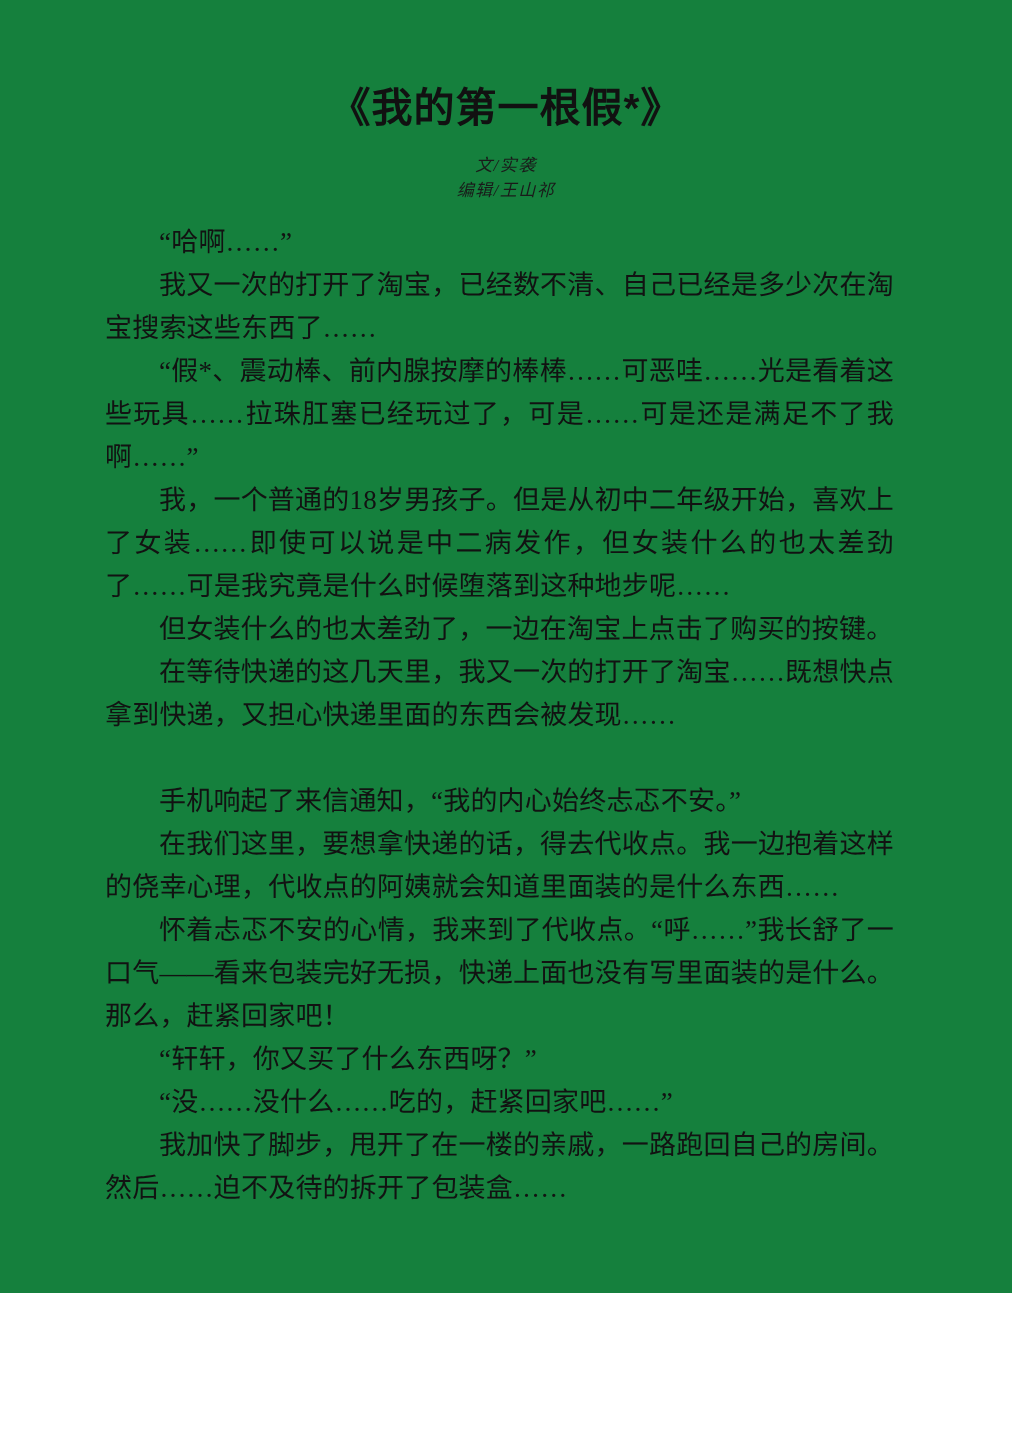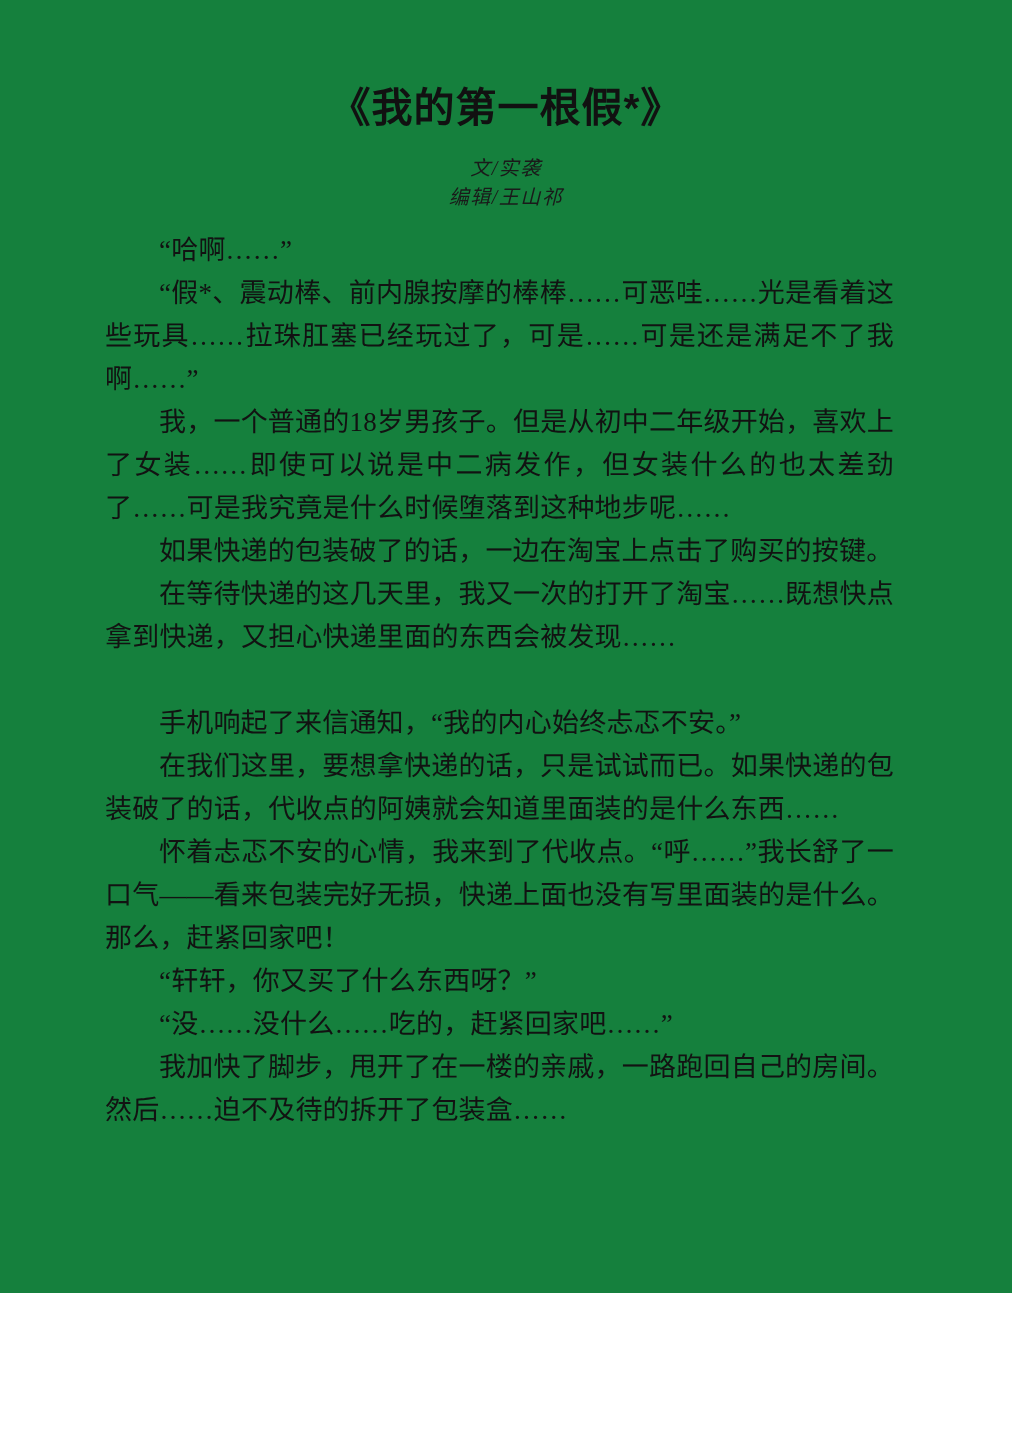--- a/index.html
+++ b/index.html
@@ -36,21 +36,21 @@
     white-space: pre;
   }
 
   .byline-block {
     margin-top: 22px;
   }
 
   .byline {
     font-family: "Liberation Serif", "DejaVu Serif", serif;
     font-style: italic;
-    font-size: 20px;
+    font-size: 17px;
     line-height: 1.42;
     letter-spacing: 1.5px;
     color: #1a1a1a;
     margin: 0;
     white-space: pre;
   }
 
   
   .body-copy {
     margin: 0;
@@ -90,29 +90,30 @@
     <h1 class="doc-title">《我的第一根假*》</h1>
 
     <div class="byline-block">
       <p class="byline">文/实袭</p>
       <p class="byline">编辑/王山祁</p>
     </div>
   </header>
 
   <main class="body-copy">
     <p class="para short">“哈啊……”</p>
+    <p class="para">我又一次的打开了淘宝，已经数不清、自己已经是多少次在淘宝搜索这些东西了……</p>
     <p class="para">“假*、震动棒、前内腺按摩的棒棒……可恶哇……光是看着这些玩具……拉珠肛塞已经玩过了，可是……可是还是满足不了我啊……”</p>
     <p class="para">我，一个普通的18岁男孩子。但是从初中二年级开始，喜欢上了女装……即使可以说是中二病发作，但女装什么的也太差劲了……可是我究竟是什么时候堕落到这种地步呢……</p>
-    <p class="para">如果快递的包装破了的话，一边在淘宝上点击了购买的按键。</p>
+    <p class="para">但女装什么的也太差劲了，一边在淘宝上点击了购买的按键。</p>
     <p class="para">在等待快递的这几天里，我又一次的打开了淘宝……既想快点拿到快递，又担心快递里面的东西会被发现……</p>
 
     <div class="spacer-line"></div>
 
     <p class="para short">手机响起了来信通知，“我的内心始终忐忑不安。”</p>
-    <p class="para">在我们这里，要想拿快递的话，只是试试而已。如果快递的包装破了的话，代收点的阿姨就会知道里面装的是什么东西……</p>
+    <p class="para">在我们这里，要想拿快递的话，得去代收点。我一边抱着这样的侥幸心理，代收点的阿姨就会知道里面装的是什么东西……</p>
     <p class="para">怀着忐忑不安的心情，我来到了代收点。“呼……”我长舒了一口气——看来包装完好无损，快递上面也没有写里面装的是什么。那么，赶紧回家吧！</p>
     <p class="para short">“轩轩，你又买了什么东西呀？”</p>
     <p class="para short">“没……没什么……吃的，赶紧回家吧……”</p>
     <p class="para">我加快了脚步，甩开了在一楼的亲戚，一路跑回自己的房间。然后……迫不及待的拆开了包装盒……</p>
 
   </main>
 
 </div>
 
 </body></html>

